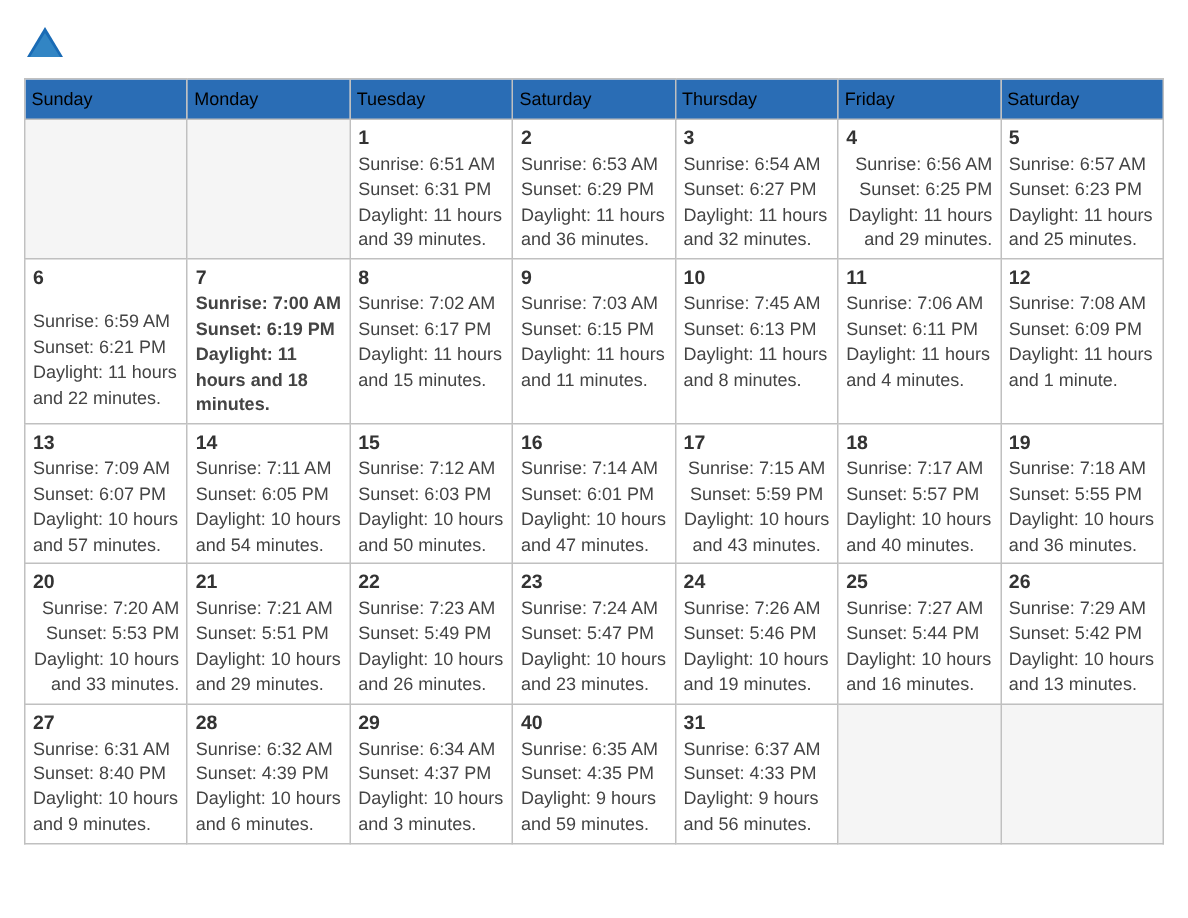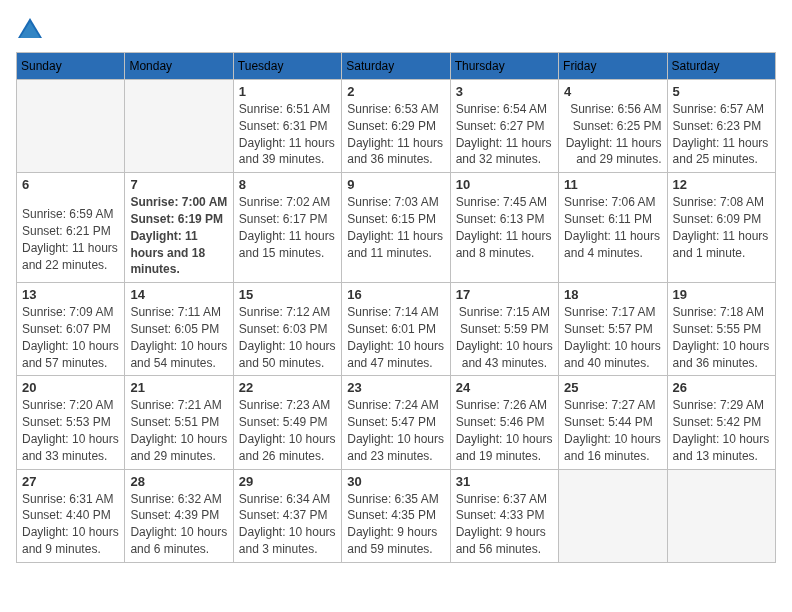--- a/index.html
+++ b/index.html
@@ -239,21 +239,21 @@
         <td>
           <div class="day-number">19</div>
           <div class="day-info" style="white-space: pre-line;">Sunrise: 7:18 AM
 Sunset: 5:55 PM
 Daylight: 10 hours and 36 minutes.</div>
         </td>
       </tr>
       <tr>
         <td>
           <div class="day-number">20</div>
-          <div class="day-info" style="white-space: pre-line;">Sunrise: 7:20 AM
+          <div class="day-info" style="white-space: pre-line; text-align: right;">Sunrise: 7:20 AM
 Sunset: 5:53 PM
 Daylight: 10 hours and 33 minutes.</div>
         </td>
         <td>
           <div class="day-number">21</div>
           <div class="day-info" style="white-space: pre-line;">Sunrise: 7:21 AM
 Sunset: 5:51 PM
 Daylight: 10 hours and 29 minutes.</div>
         </td>
         <td>
@@ -284,37 +284,37 @@
           <div class="day-number">26</div>
           <div class="day-info" style="white-space: pre-line;">Sunrise: 7:29 AM
 Sunset: 5:42 PM
 Daylight: 10 hours and 13 minutes.</div>
         </td>
       </tr>
       <tr>
         <td>
           <div class="day-number">27</div>
           <div class="day-info" style="white-space: pre-line;">Sunrise: 6:31 AM
-Sunset: 4:40 PM
+Sunset: 8:40 PM
 Daylight: 10 hours and 9 minutes.</div>
         </td>
         <td>
           <div class="day-number">28</div>
           <div class="day-info" style="white-space: pre-line;">Sunrise: 6:32 AM
 Sunset: 4:39 PM
 Daylight: 10 hours and 6 minutes.</div>
         </td>
         <td>
           <div class="day-number">29</div>
           <div class="day-info" style="white-space: pre-line;">Sunrise: 6:34 AM
 Sunset: 4:37 PM
 Daylight: 10 hours and 3 minutes.</div>
         </td>
         <td>
-          <div class="day-number">30</div>
+          <div class="day-number">40</div>
           <div class="day-info" style="white-space: pre-line;">Sunrise: 6:35 AM
 Sunset: 4:35 PM
 Daylight: 9 hours and 59 minutes.</div>
         </td>
         <td>
           <div class="day-number">31</div>
           <div class="day-info" style="white-space: pre-line;">Sunrise: 6:37 AM
 Sunset: 4:33 PM
 Daylight: 9 hours and 56 minutes.</div>
         </td>

